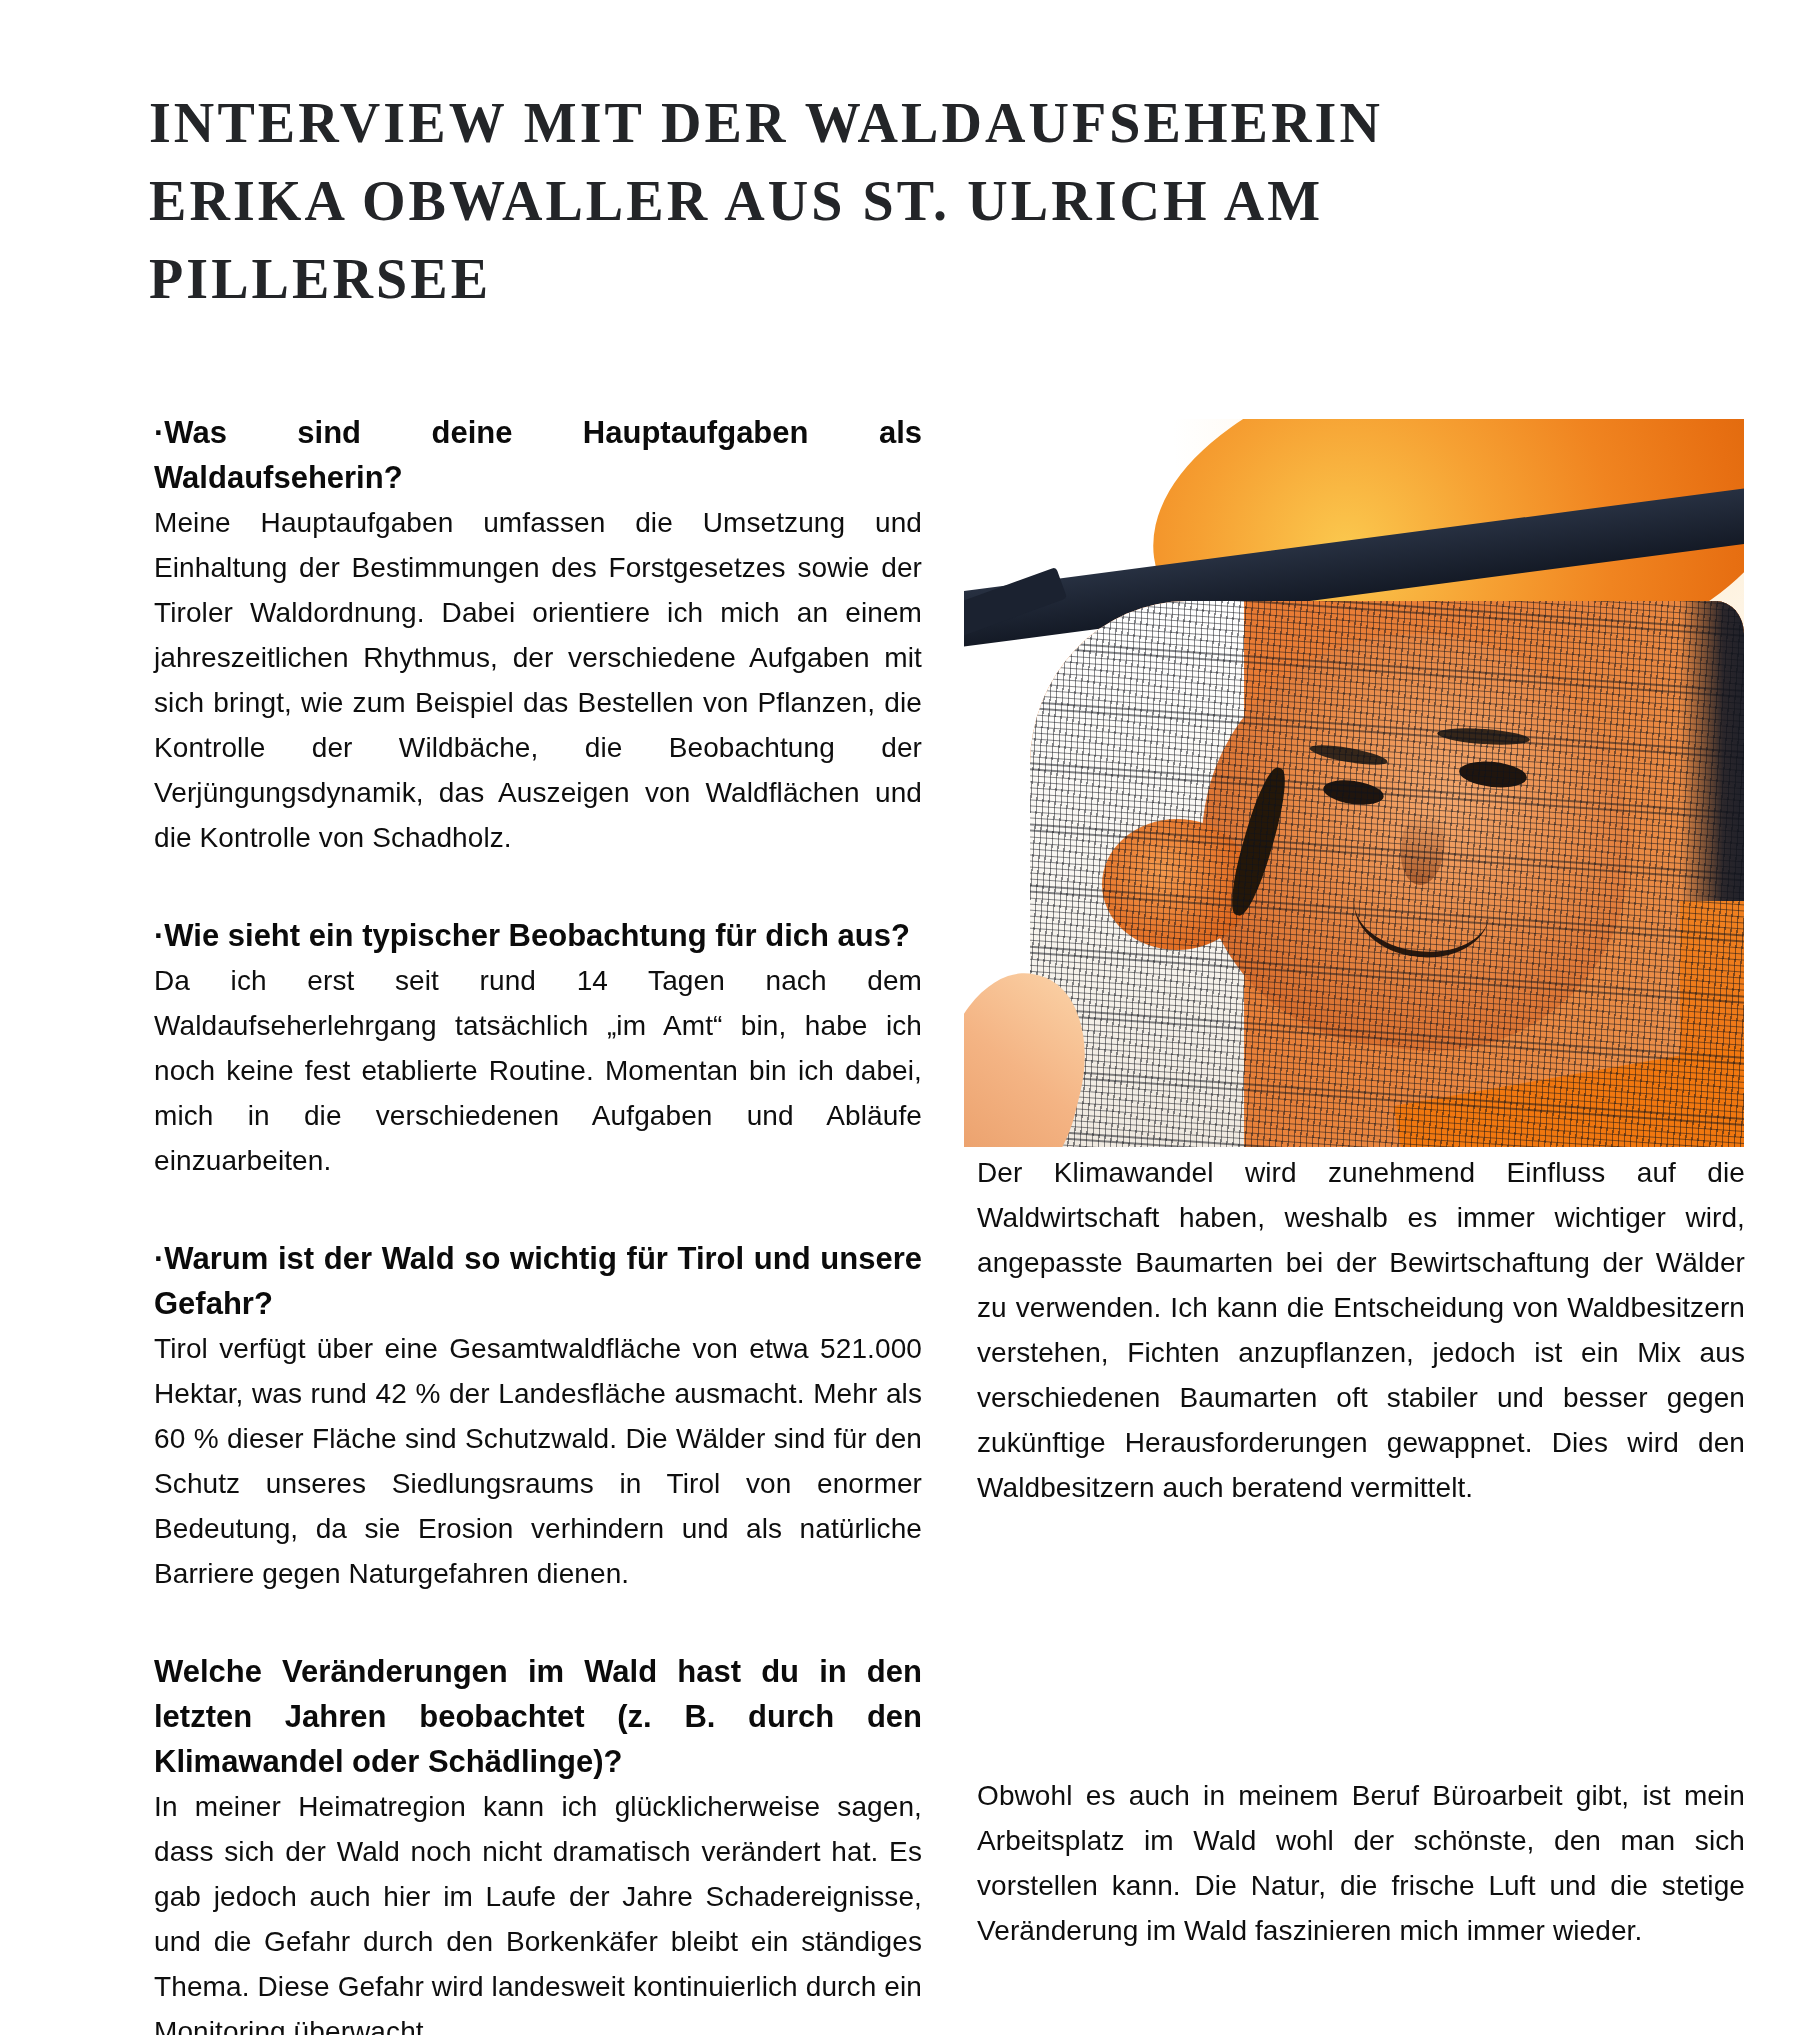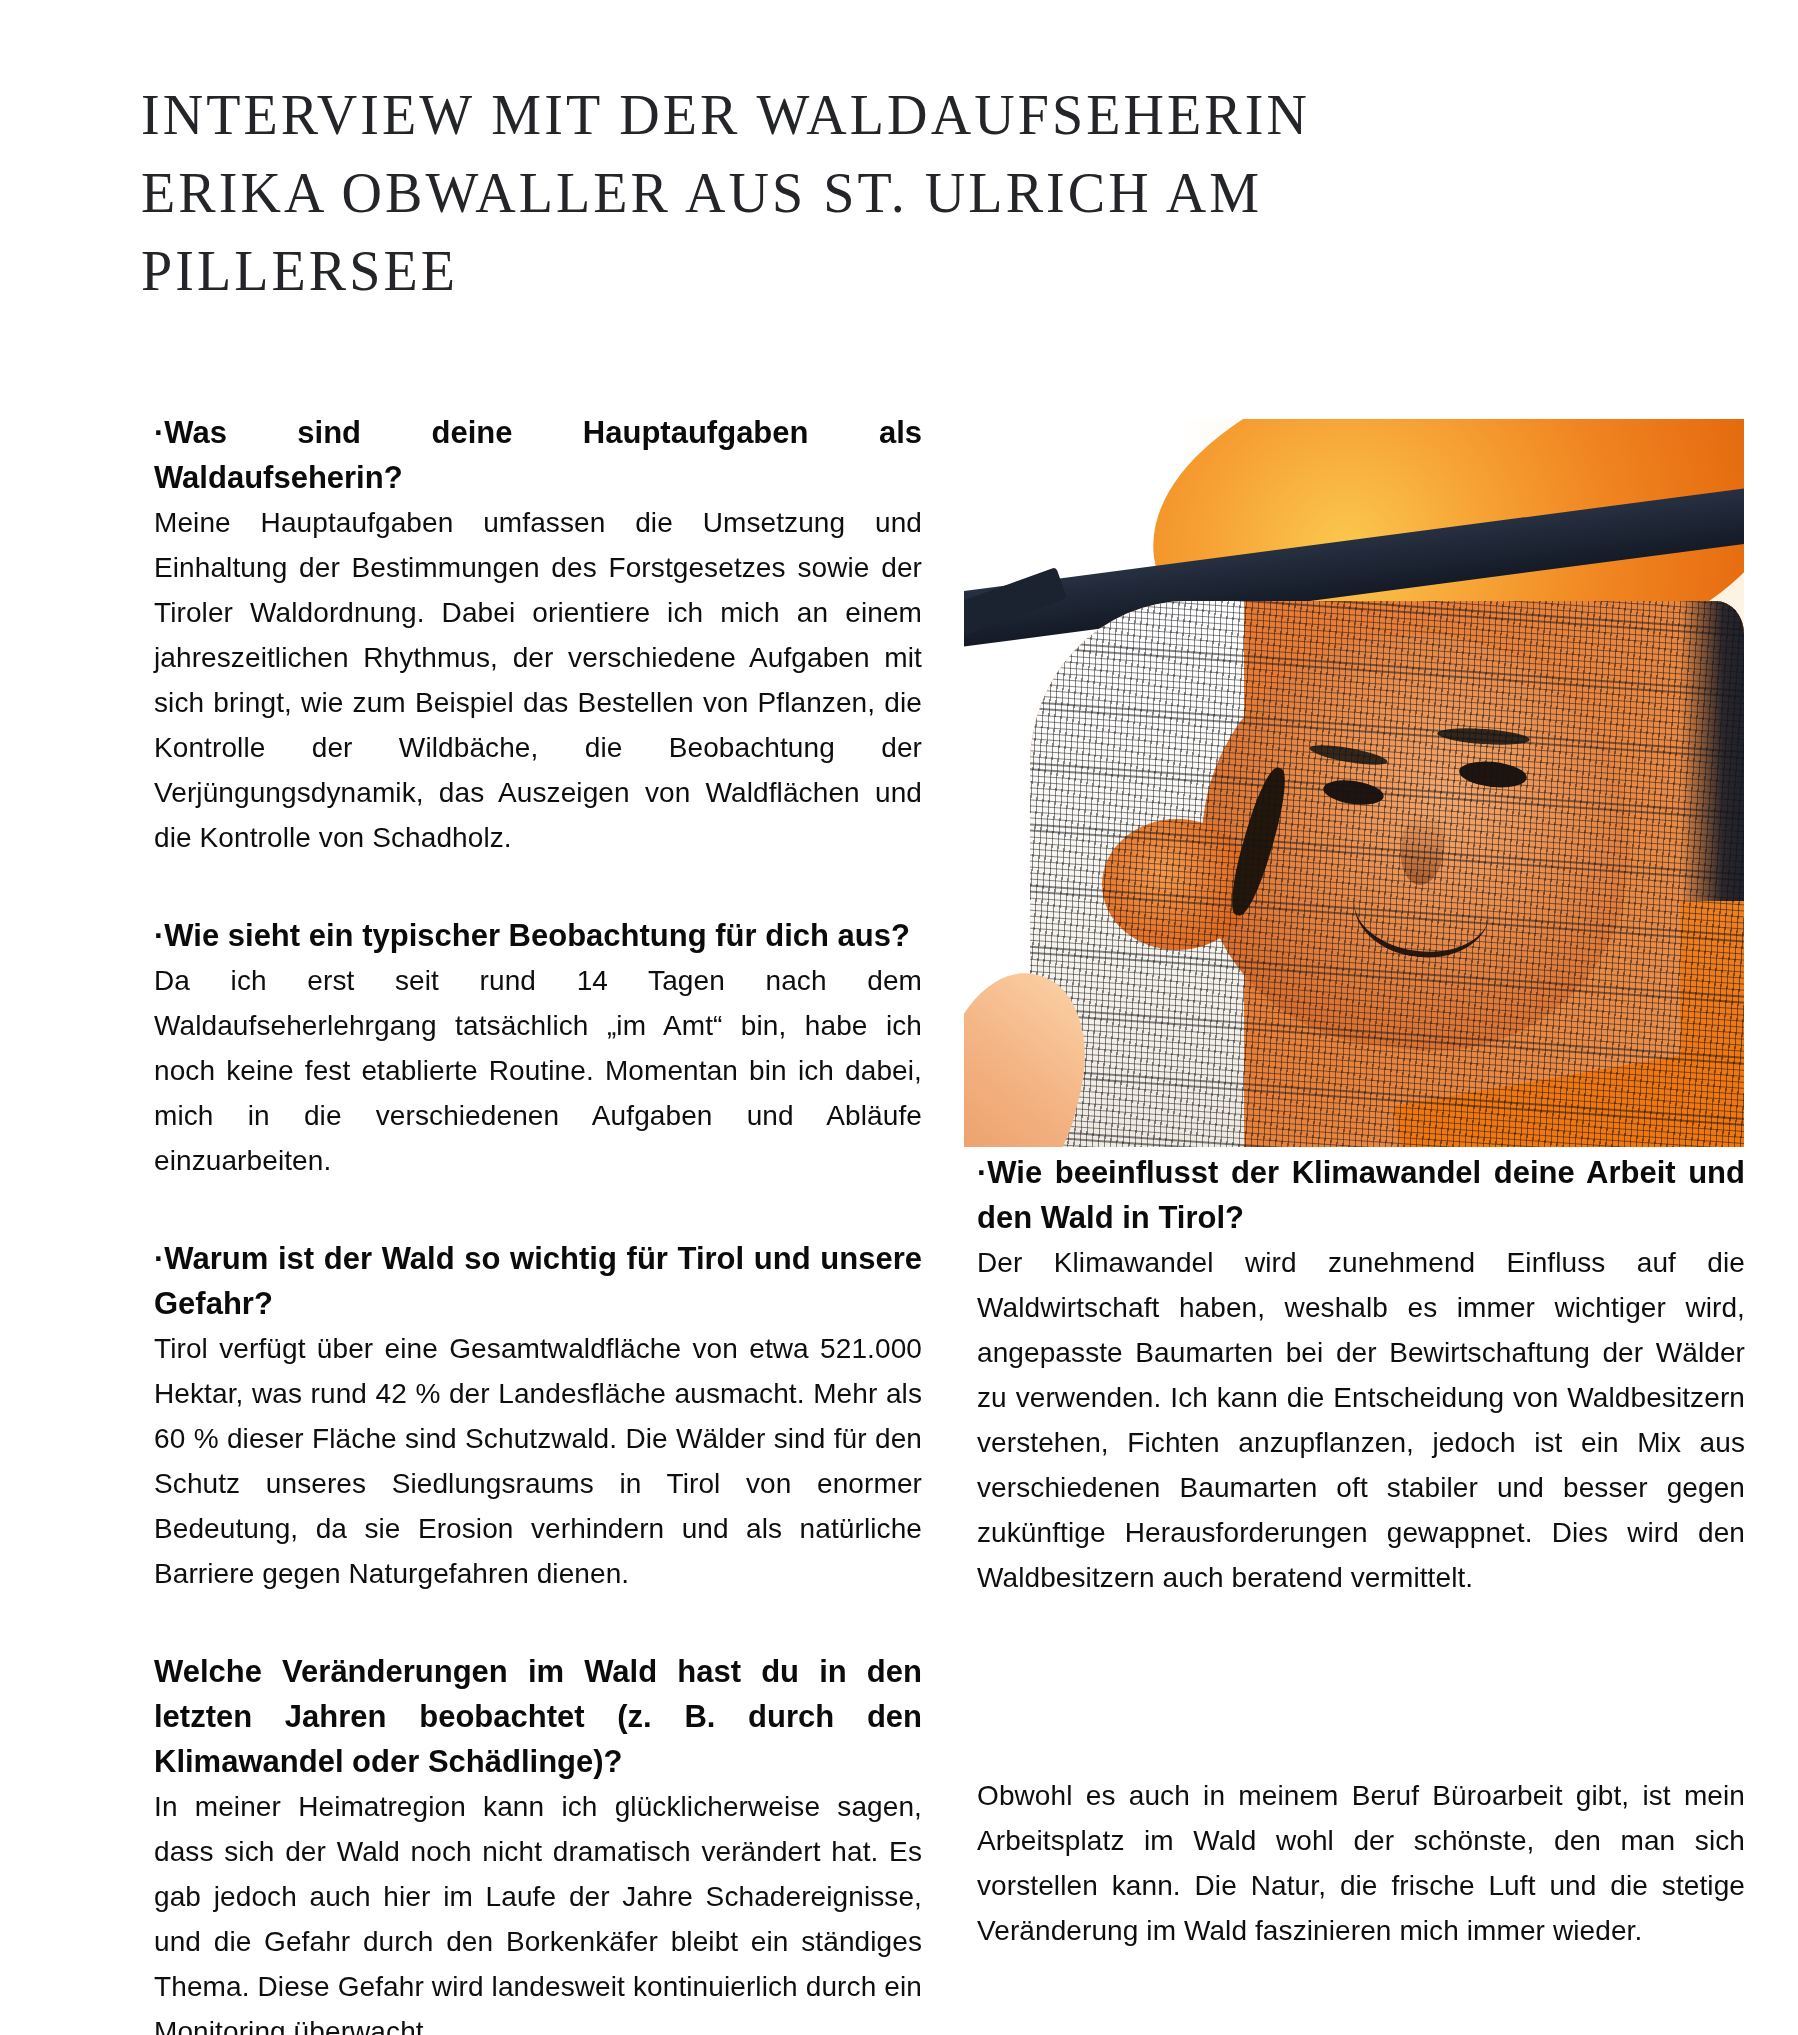--- a/index.html
+++ b/index.html
@@ -1,21 +1,21 @@
 <!DOCTYPE html>
 <html lang="de" style="font-size:6.5px"><head>
 <meta charset="utf-8">
 <style>
   html,body{margin:0;padding:0;background:#ffffff;}
   .page{position:relative;width:1799px;height:2544px;background:#ffffff;overflow:hidden;
         font-family:"Liberation Sans",sans-serif;color:#0e0e0e;}
 
   
-  .title{position:absolute;left:141px;top:76px;width:1474px;margin:0;
-         font-family:"Liberation Serif",serif;font-weight:400;
+  .title{position:absolute;left:141px;top:76px;width:1474px;margin:8px;
+         font-family:"Liberation Serif",serif;font-weight:700;
          font-size:56px;line-height:78px;letter-spacing:.055em;
          color:#232528;white-space:pre-line;}
 
   
   .col-left{position:absolute;left:141px;top:410px;width:781px;}
   .rq1{position:absolute;left:964px;top:1150px;width:781px;}
   .rq2{position:absolute;left:964px;top:1773px;width:781px;}
   .qa{margin:0 0 53px 13px;}
   .q{margin:0;font-weight:700;font-size:31px;line-height:45px;text-align:justify;color:#0b0b0b;}
   .a{margin:0;font-size:28px;line-height:45px;text-align:justify;letter-spacing:0.1px;color:#0e0e0e;}
@@ -107,21 +107,20 @@
       <div class="ph-frame-r"></div>
       <div class="ph-hivis2"></div>
       <div class="ph-hivis"></div>
       <div class="ph-grid"></div>
     </div>
     <div class="ph-finger"></div>
   </div>
 
   <div class="rq1">
     <section class="qa">
-      <h2 class="q">·Wie beeinflusst der Klimawandel deine Arbeit und den Wald in Tirol?</h2>
       <p class="a">Der Klimawandel wird zunehmend Einfluss auf die Waldwirtschaft haben, weshalb es immer wichtiger wird, angepasste Baumarten bei der Bewirtschaftung der Wälder zu verwenden. Ich kann die Entscheidung von Waldbesitzern verstehen, Fichten anzupflanzen, jedoch ist ein Mix aus verschiedenen Baumarten oft stabiler und besser gegen zukünftige Herausforderungen gewappnet. Dies wird den Waldbesitzern auch beratend vermittelt.</p>
     </section>
   </div>
   <div class="rq2">
     <section class="qa">
       <p class="a">Obwohl es auch in meinem Beruf Büroarbeit gibt, ist mein Arbeitsplatz im Wald wohl der schönste, den man sich vorstellen kann. Die Natur, die frische Luft und die stetige Veränderung im Wald faszinieren mich immer wieder.</p>
     </section>
   </div>
 
 </div>

